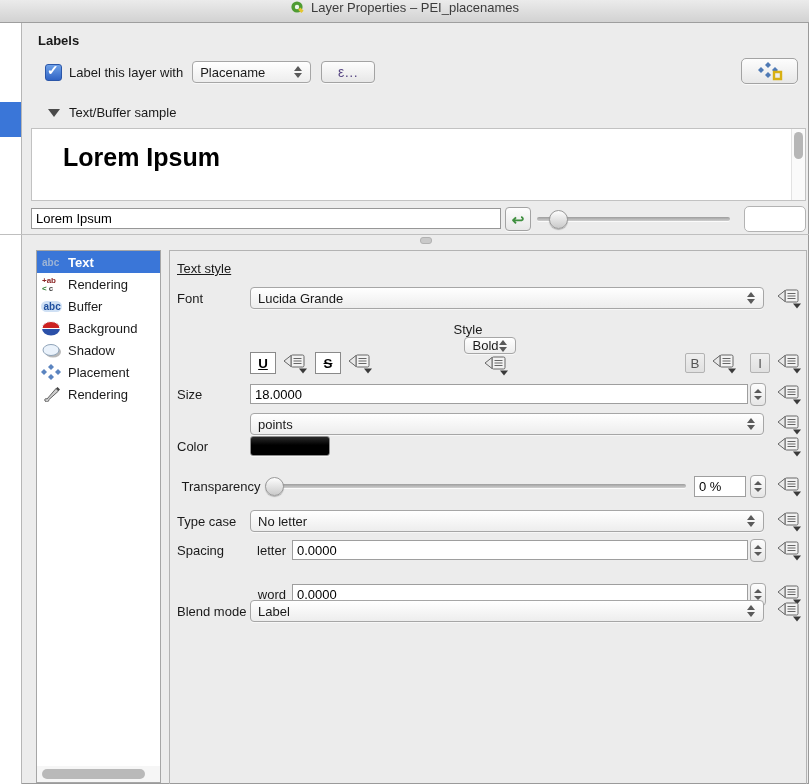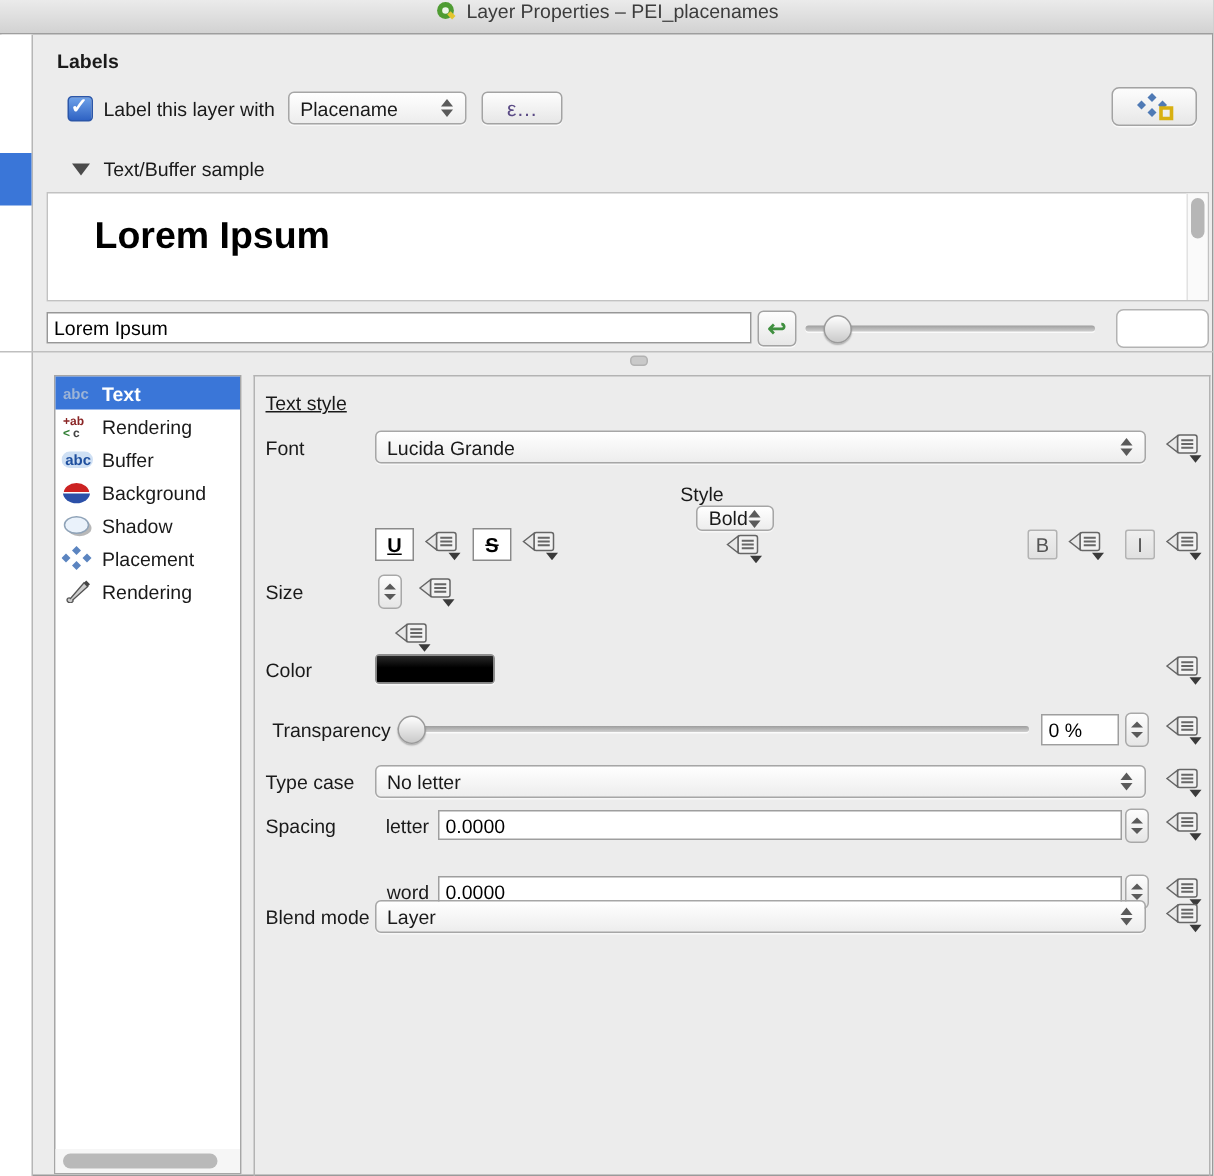--- a/index.html
+++ b/index.html
@@ -322,35 +322,40 @@
             <rect x="9" y="3" width="13" height="12" rx="1.5" fill="#f2f2f2" stroke="#666"></rect>
             <path d="M11.5,6.5 h8 M11.5,9 h8 M11.5,11.5 h8" stroke="#666" stroke-width="1.2"></path>
             <path d="M2,9 L9,3.5 L9,14.5 Z" fill="#e8e8e8" stroke="#666"></path>
             <path d="M17,16.5 h8 l-4,5 z" fill="#3a3a3a"></path>
           </svg>
       </button>
     </div>
 
     <div class="prow" style="top:132px;">
       <span class="plabel">Size</span>
+      <input class="spin-field" value="18.0000" style="">
       <span class="spinner">
           <span class="updown"></span>
         </span>
       <button class="ddbtn" style="margin-left:10px;">
         <svg width="27" height="22" viewBox="0 0 27 22">
             <rect x="9" y="3" width="13" height="12" rx="1.5" fill="#f2f2f2" stroke="#666"></rect>
             <path d="M11.5,6.5 h8 M11.5,9 h8 M11.5,11.5 h8" stroke="#666" stroke-width="1.2"></path>
             <path d="M2,9 L9,3.5 L9,14.5 Z" fill="#e8e8e8" stroke="#666"></path>
             <path d="M17,16.5 h8 l-4,5 z" fill="#3a3a3a"></path>
           </svg>
       </button>
     </div>
 
     <div class="prow" style="top:162px;">
       <span class="plabel"></span>
+      <div class="combo">
+        <span>points</span>
+        <span class="updown"></span>
+      </div>
       <button class="ddbtn">
         <svg width="27" height="22" viewBox="0 0 27 22">
             <rect x="9" y="3" width="13" height="12" rx="1.5" fill="#f2f2f2" stroke="#666"></rect>
             <path d="M11.5,6.5 h8 M11.5,9 h8 M11.5,11.5 h8" stroke="#666" stroke-width="1.2"></path>
             <path d="M2,9 L9,3.5 L9,14.5 Z" fill="#e8e8e8" stroke="#666"></path>
             <path d="M17,16.5 h8 l-4,5 z" fill="#3a3a3a"></path>
           </svg>
       </button>
     </div>
 
@@ -434,21 +439,21 @@
             <path d="M11.5,6.5 h8 M11.5,9 h8 M11.5,11.5 h8" stroke="#666" stroke-width="1.2"></path>
             <path d="M2,9 L9,3.5 L9,14.5 Z" fill="#e8e8e8" stroke="#666"></path>
             <path d="M17,16.5 h8 l-4,5 z" fill="#3a3a3a"></path>
           </svg>
       </button>
     </div>
 
     <div class="prow" style="top:349px;">
       <span class="plabel">Blend mode</span>
       <div class="combo">
-        <span>Layer</span>
+        <span>Label</span>
         <span class="updown"></span>
       </div>
       <button class="ddbtn">
         <svg width="27" height="22" viewBox="0 0 27 22">
             <rect x="9" y="3" width="13" height="12" rx="1.5" fill="#f2f2f2" stroke="#666"></rect>
             <path d="M11.5,6.5 h8 M11.5,9 h8 M11.5,11.5 h8" stroke="#666" stroke-width="1.2"></path>
             <path d="M2,9 L9,3.5 L9,14.5 Z" fill="#e8e8e8" stroke="#666"></path>
             <path d="M17,16.5 h8 l-4,5 z" fill="#3a3a3a"></path>
           </svg>
       </button>

